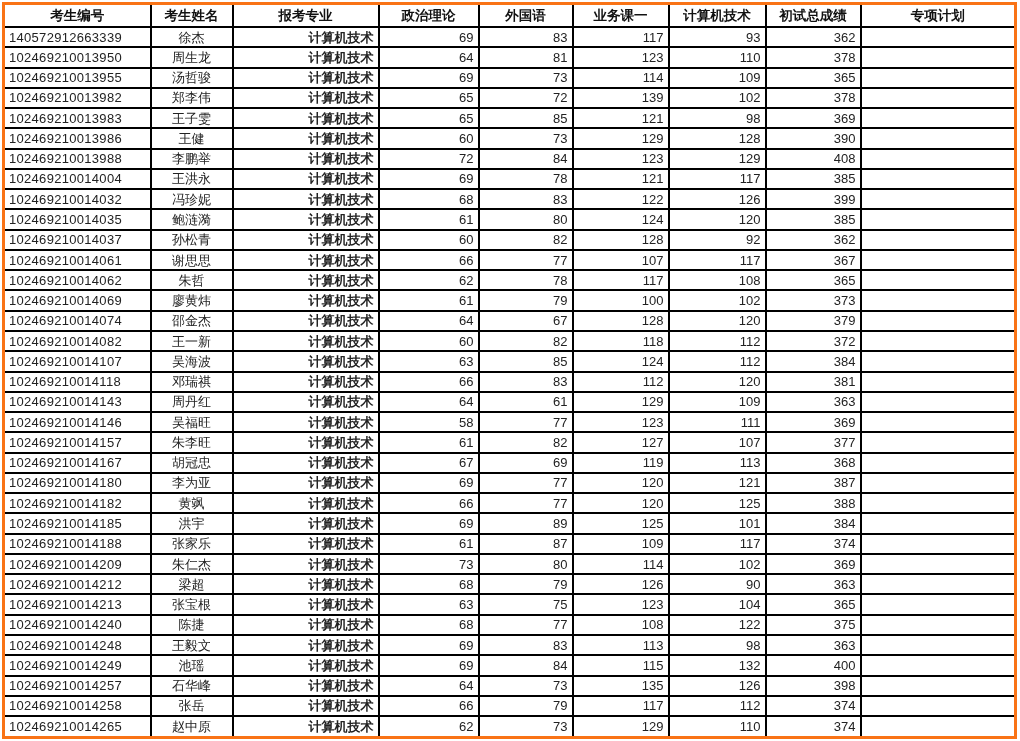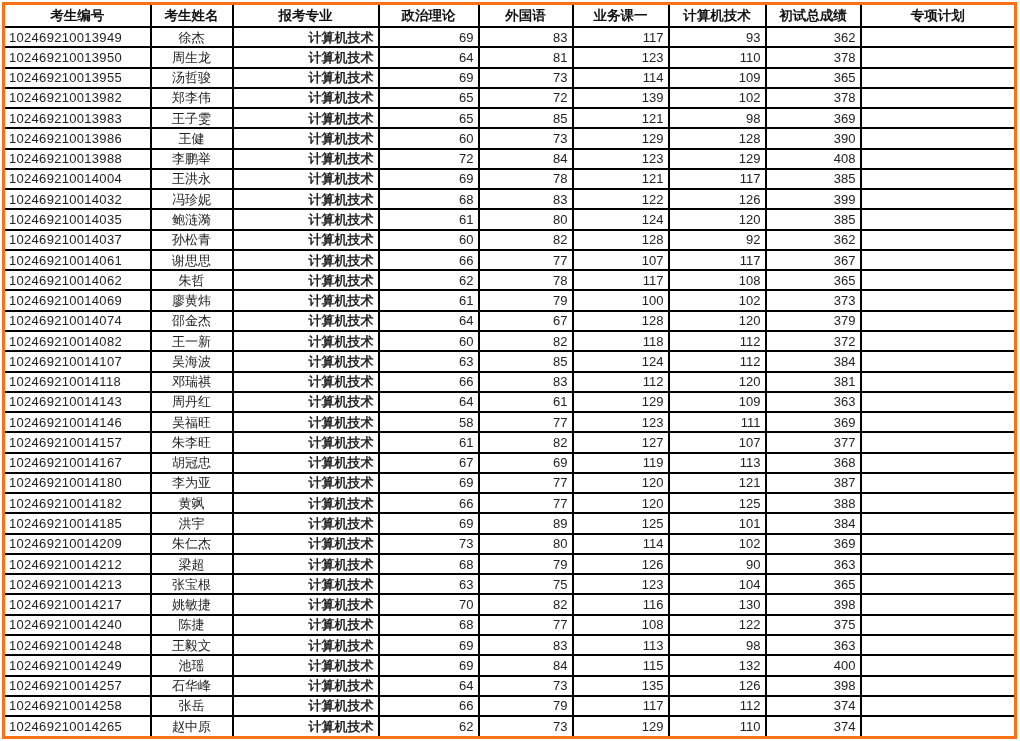--- a/index.html
+++ b/index.html
@@ -73,21 +73,21 @@
           <th class="al-l">政治理论</th>
           <th class="al-l">外国语</th>
           <th class="al-l">业务课一</th>
           <th class="al-l">计算机技术</th>
           <th class="al-l">初试总成绩</th>
           <th class="al-c">专项计划</th>
         </tr>
     </thead>
     <tbody>
         <tr>
-          <td class="col-id">102469210013949</td>
+          <td class="col-id">140572912663339</td>
           <td class="col-name">徐杰</td>
           <td class="col-major">计算机技术</td>
           <td class="col-num">69</td>
           <td class="col-num">83</td>
           <td class="col-num">117</td>
           <td class="col-num">93</td>
           <td class="col-num">362</td>
           <td class="col-plan"></td>
         </tr>
         <tr>
@@ -348,20 +348,31 @@
           <td class="col-name">洪宇</td>
           <td class="col-major">计算机技术</td>
           <td class="col-num">69</td>
           <td class="col-num">89</td>
           <td class="col-num">125</td>
           <td class="col-num">101</td>
           <td class="col-num">384</td>
           <td class="col-plan"></td>
         </tr>
         <tr>
+          <td class="col-id">102469210014188</td>
+          <td class="col-name">张家乐</td>
+          <td class="col-major">计算机技术</td>
+          <td class="col-num">61</td>
+          <td class="col-num">87</td>
+          <td class="col-num">109</td>
+          <td class="col-num">117</td>
+          <td class="col-num">374</td>
+          <td class="col-plan"></td>
+        </tr>
+        <tr>
           <td class="col-id">102469210014209</td>
           <td class="col-name">朱仁杰</td>
           <td class="col-major">计算机技术</td>
           <td class="col-num">73</td>
           <td class="col-num">80</td>
           <td class="col-num">114</td>
           <td class="col-num">102</td>
           <td class="col-num">369</td>
           <td class="col-plan"></td>
         </tr>
@@ -381,31 +392,20 @@
           <td class="col-name">张宝根</td>
           <td class="col-major">计算机技术</td>
           <td class="col-num">63</td>
           <td class="col-num">75</td>
           <td class="col-num">123</td>
           <td class="col-num">104</td>
           <td class="col-num">365</td>
           <td class="col-plan"></td>
         </tr>
         <tr>
-          <td class="col-id">102469210014217</td>
-          <td class="col-name">姚敏捷</td>
-          <td class="col-major">计算机技术</td>
-          <td class="col-num">70</td>
-          <td class="col-num">82</td>
-          <td class="col-num">116</td>
-          <td class="col-num">130</td>
-          <td class="col-num">398</td>
-          <td class="col-plan"></td>
-        </tr>
-        <tr>
           <td class="col-id">102469210014240</td>
           <td class="col-name">陈捷</td>
           <td class="col-major">计算机技术</td>
           <td class="col-num">68</td>
           <td class="col-num">77</td>
           <td class="col-num">108</td>
           <td class="col-num">122</td>
           <td class="col-num">375</td>
           <td class="col-plan"></td>
         </tr>

